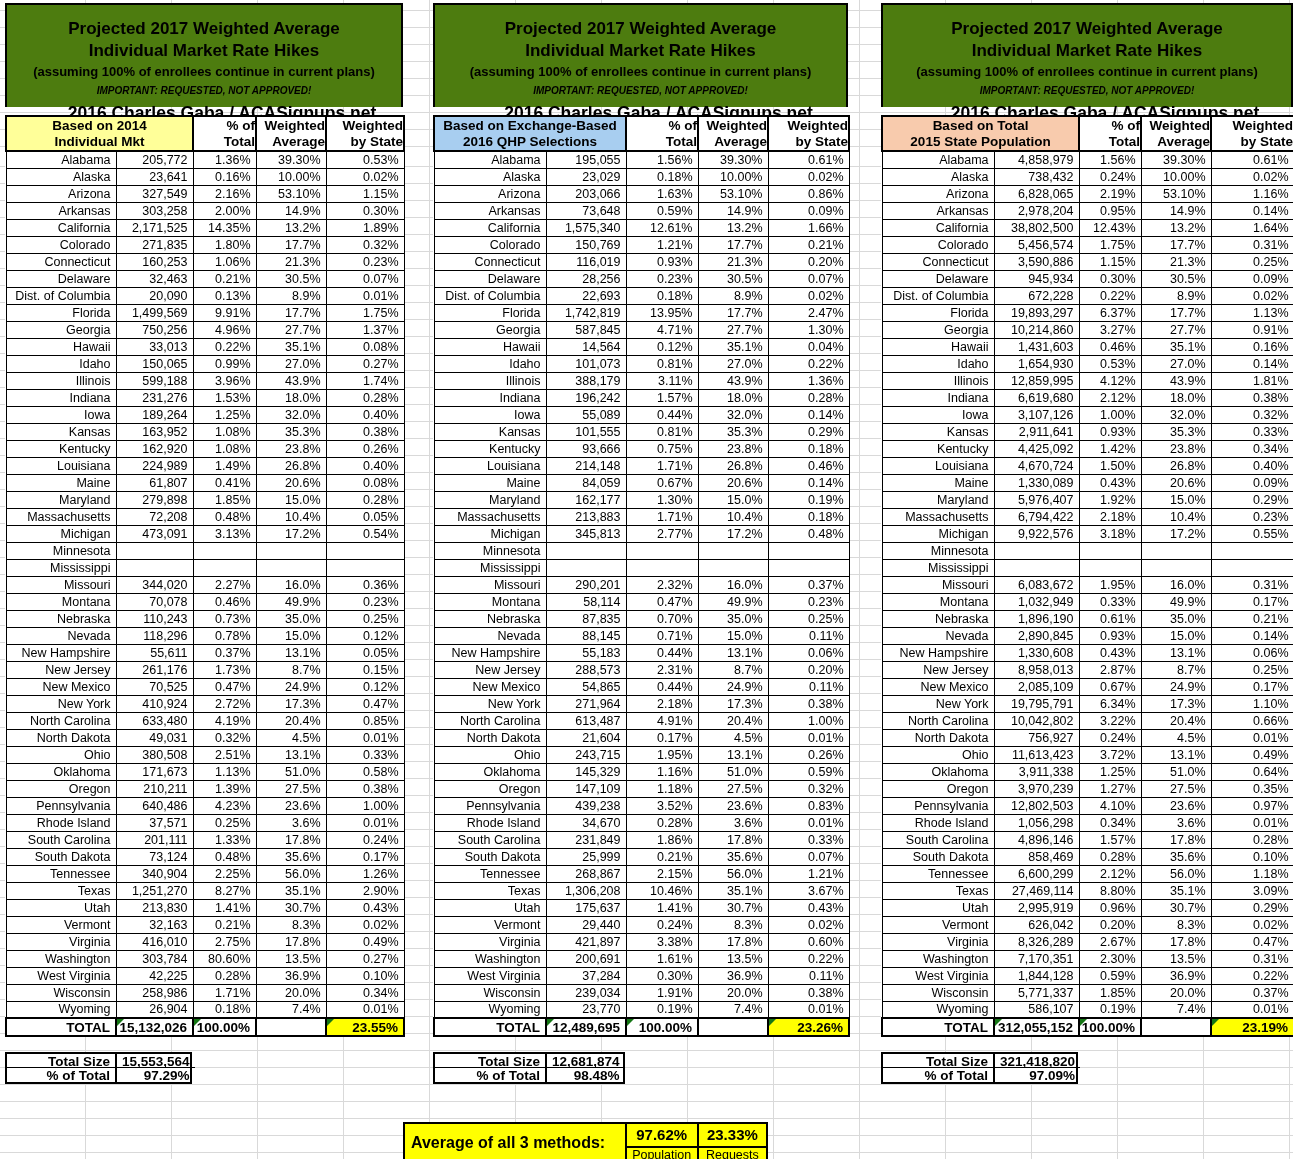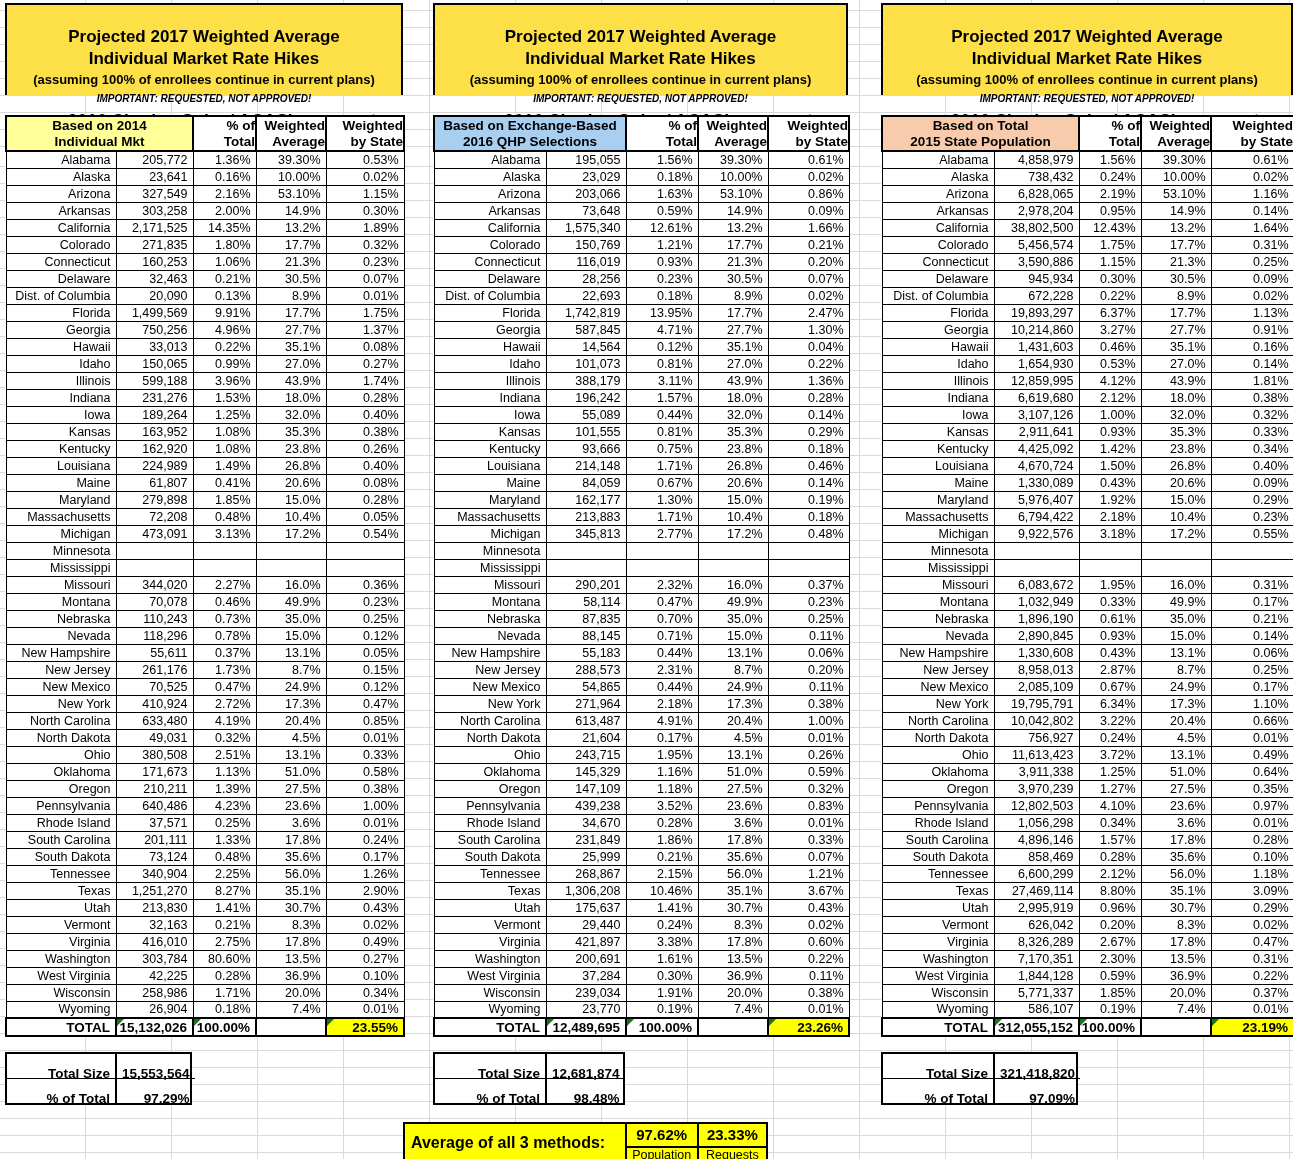--- a/index.html
+++ b/index.html
@@ -10,39 +10,39 @@
   }
   .grid-bg {
     position:absolute; inset:0;
     background-image:
       repeating-linear-gradient(to right, transparent 0 85px, #d9d9d9 85px 86px),
       repeating-linear-gradient(to bottom, transparent 0 16px, #d9d9d9 16px 17px);
     background-position: 0 0, 0 150px;
   }
   .panel { position:absolute; top:3px; }
   .title-box {
-    position:absolute; left:0; top:0; background:#fde047;
+    position:absolute; left:0; top:0; background:#4d7c0f;
     border:2px solid #000; border-bottom:none;
-    text-align:center; padding-top:21px; height:92px; width:100%;
+    text-align:center; padding-top:13px; height:104px; width:100%;
   }
   .tl-big   { font-size:17px; font-weight:bold; line-height:22px; }
   .tl-med   { font-size:13px; font-weight:bold; line-height:19px; }
   .tl-imp   { font-size:10px; font-weight:bold; font-style:italic; line-height:20px; }
   .tl-cred  { font-size:17.5px; font-weight:bold; line-height:24px;margin-left:36px; }
   table.rate { border-collapse:collapse; table-layout:fixed; position:absolute; left:0; top:112px; background:#fff; }
   table.rate th, table.rate td { overflow:hidden; white-space:nowrap; }
   th.basis { border:2px solid #000; font-size:13.5px; font-weight:bold; text-align:center; line-height:16px; height:35px; }
   th.colhead { border:2px solid #000; background:#fff; font-size:13.5px; font-weight:bold; text-align:right; line-height:16px; height:35px; }
   td.c { border:1px solid #000; font-size:12.5px; height:17px; text-align:right; padding-right:5px; background:#fff; }
   tr.total-row td { border:2px solid #000; font-weight:bold; font-size:13.5px; height:18px; position:relative; }
   td.hl { background:#ffff00; }
   .note-marker { position:absolute; top:0; left:0; width:0; height:0;
     border-top:7px solid #157715; border-right:7px solid transparent; }
   .size-box { position:absolute; background:#fff; border:2px solid #000; display:grid; }
-  .size-box .sb-cell { font-size:13.5px; font-weight:bold; text-align:right; padding:12px 5px; line-height:16px; height:14px; }
+  .size-box .sb-cell { font-size:13.5px; font-weight:bold; text-align:right; padding:0 5px; line-height:16px; height:14px; }
   .size-box .sb-label { border-right:2px solid #000; }
   .size-box .sb-r1 { border-bottom:1px solid #000; }
   .summary {
     position:absolute; left:403px; top:1122px; width:365px; height:41px;
     background:#ffff00; border:2px solid #000; display:flex;
   }
   .sum-label { width:224px; border-right:2px solid #000; font-size:16px; font-weight:bold;
     display:flex; align-items:center; padding-left:6px; }
   .sum-col { width:71px; display:flex; flex-direction:column; }
   .sum-col + .sum-col { border-left:2px solid #000; width:70px; }

